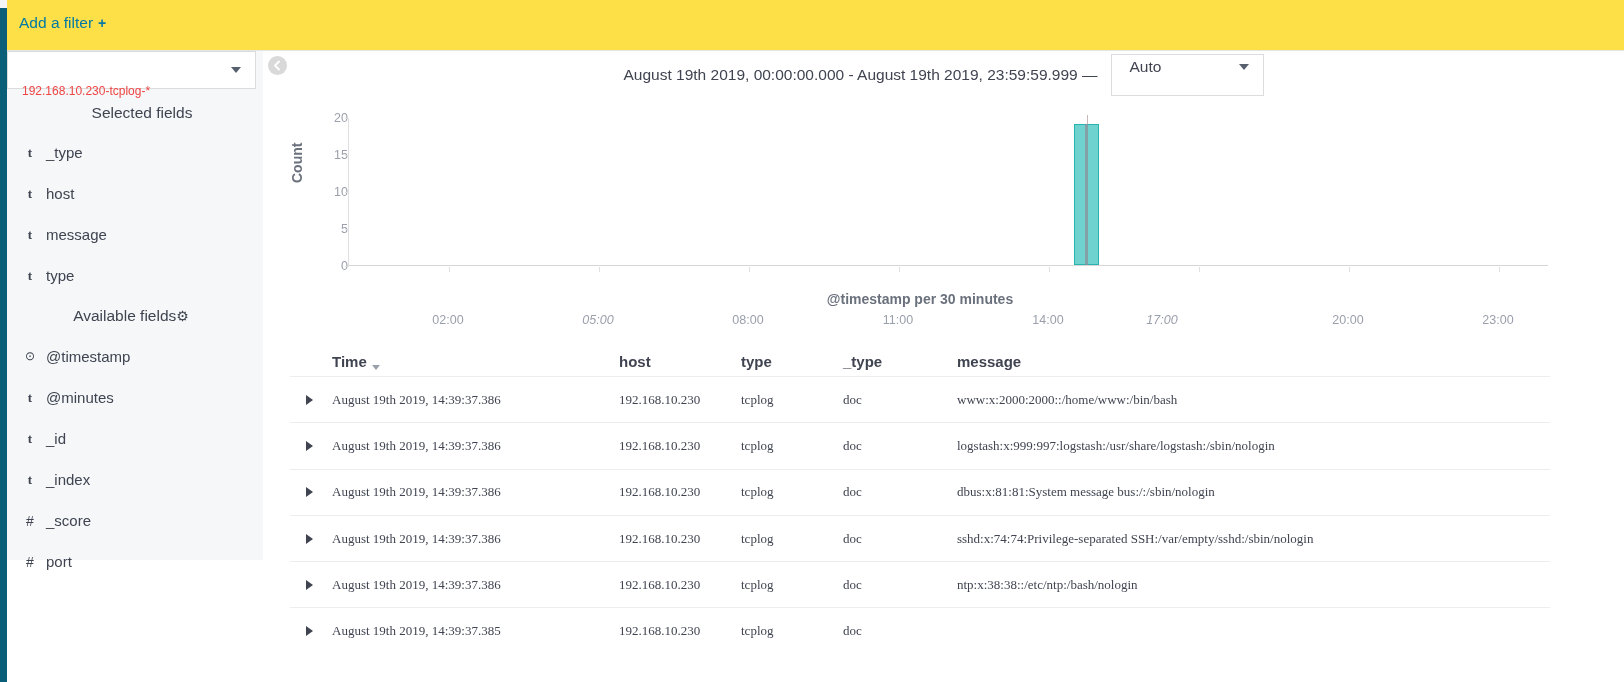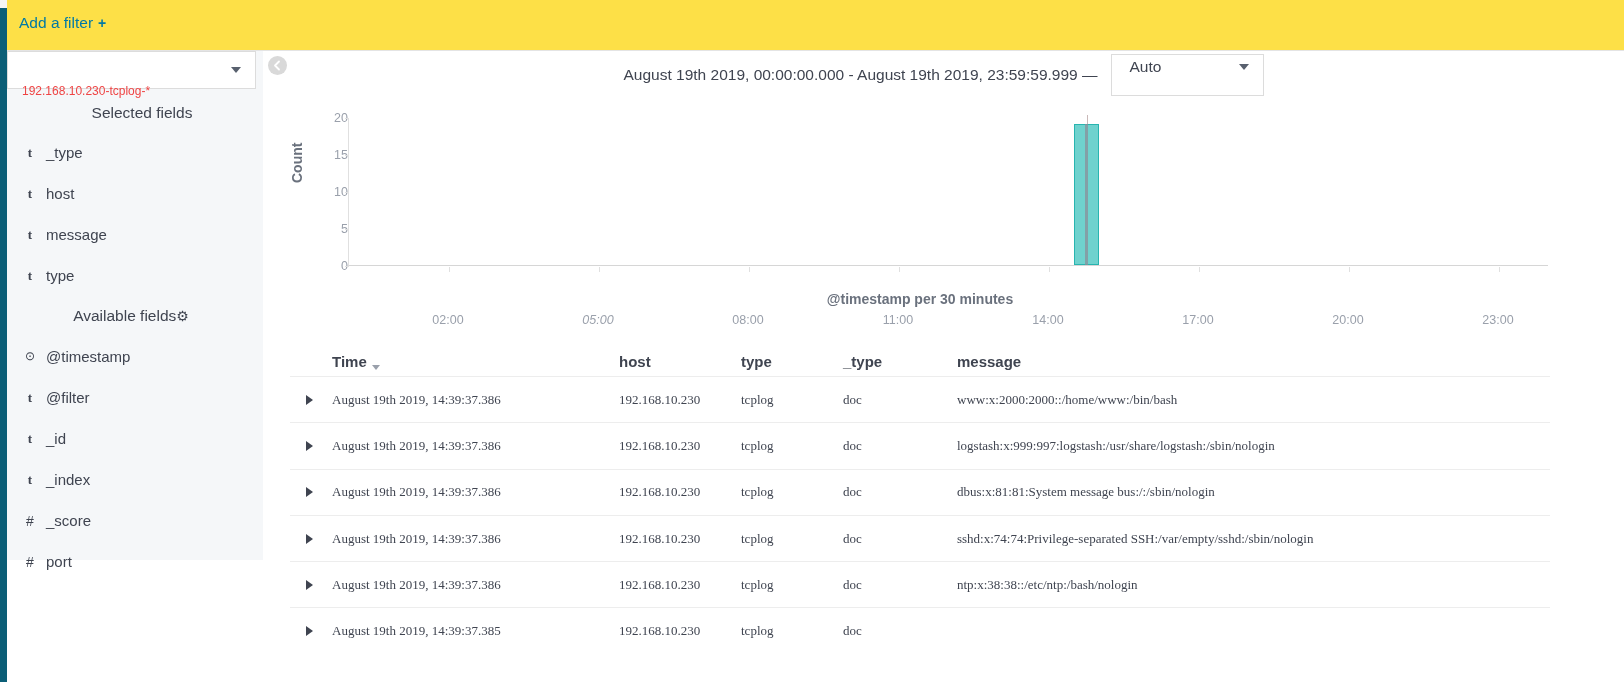--- a/index.html
+++ b/index.html
@@ -193,21 +193,21 @@
       <span>Available fields</span>
       <span class="gear">⚙</span>
     </div>
     <div id="available-list">
         <div class="field-row">
           <span class="ftype clock">⊙</span>
           <span class="fname">@timestamp</span>
         </div>
         <div class="field-row">
           <span class="ftype">t</span>
-          <span class="fname">@filter</span>
+          <span class="fname">@minutes</span>
         </div>
         <div class="field-row">
           <span class="ftype">t</span>
           <span class="fname">_id</span>
         </div>
         <div class="field-row">
           <span class="ftype">t</span>
           <span class="fname">_index</span>
         </div>
         <div class="field-row">
@@ -266,21 +266,21 @@
         <div class="bar" title="14:30: 19" style="left: 725px; width: 25px; height: 140.6px;"></div>
         <div class="bar-line" style="left: 736px; height: 140.6px;"></div>
         <div class="bar-cap" style="left: 737.5px; bottom: 140.6px; height: 9px;"></div>
       </div>
     <div class="xaxis-title">@timestamp per 30 minutes</div>
   <div class="xtick-lbl" style="left: 158px;">02:00</div>
       <div class="xtick-lbl" style="left: 308px; font-style: italic;">05:00</div>
       <div class="xtick-lbl" style="left: 458px;">08:00</div>
       <div class="xtick-lbl" style="left: 608px;">11:00</div>
       <div class="xtick-lbl" style="left: 758px;">14:00</div>
-      <div class="xtick-lbl" style="left: 908px;">17:00</div>
+      <div class="xtick-lbl" style="left: 872px; font-style: italic;">17:00</div>
       <div class="xtick-lbl" style="left: 1058px;">20:00</div>
       <div class="xtick-lbl" style="left: 1208px;">23:00</div>
     </div>
 
   <div class="table">
     <div class="thead">
       <div class="th col-exp"></div>
       <div class="th col-time">
         <span>Time</span>
         <span class="sort-caret"></span>

